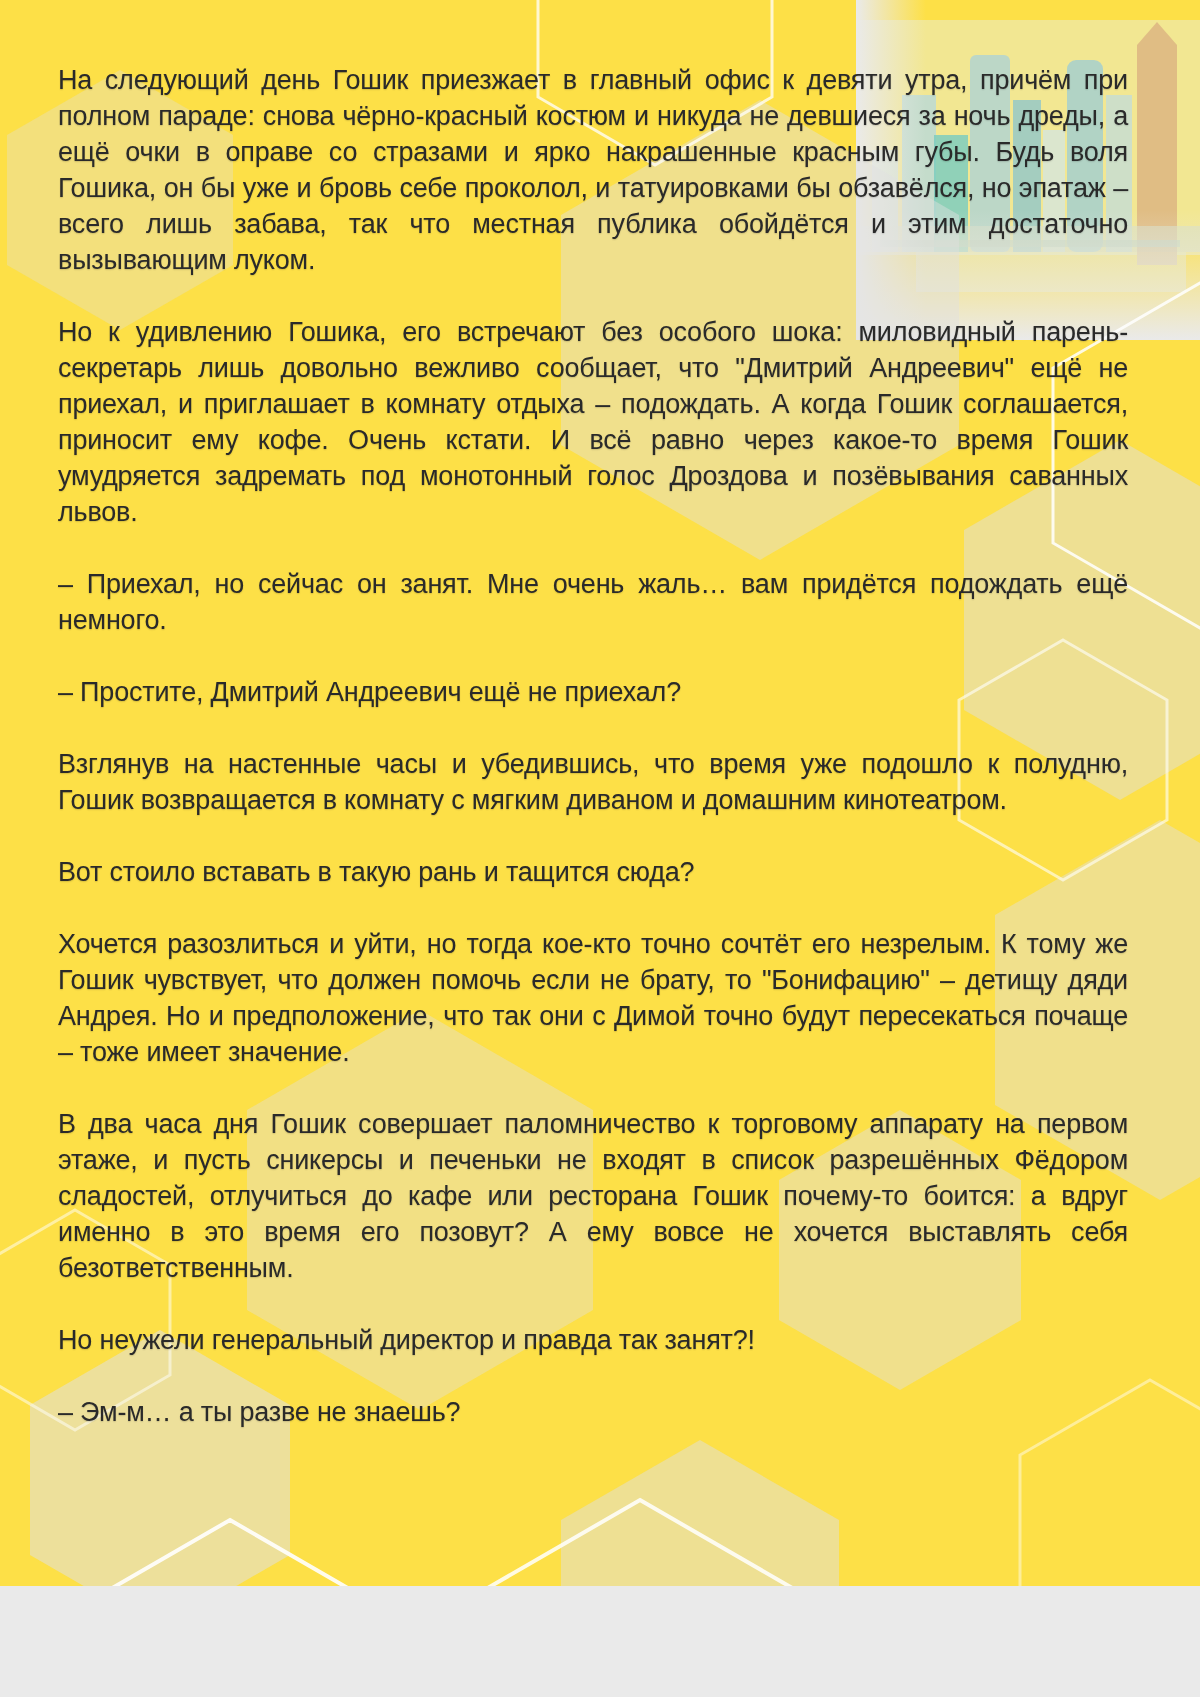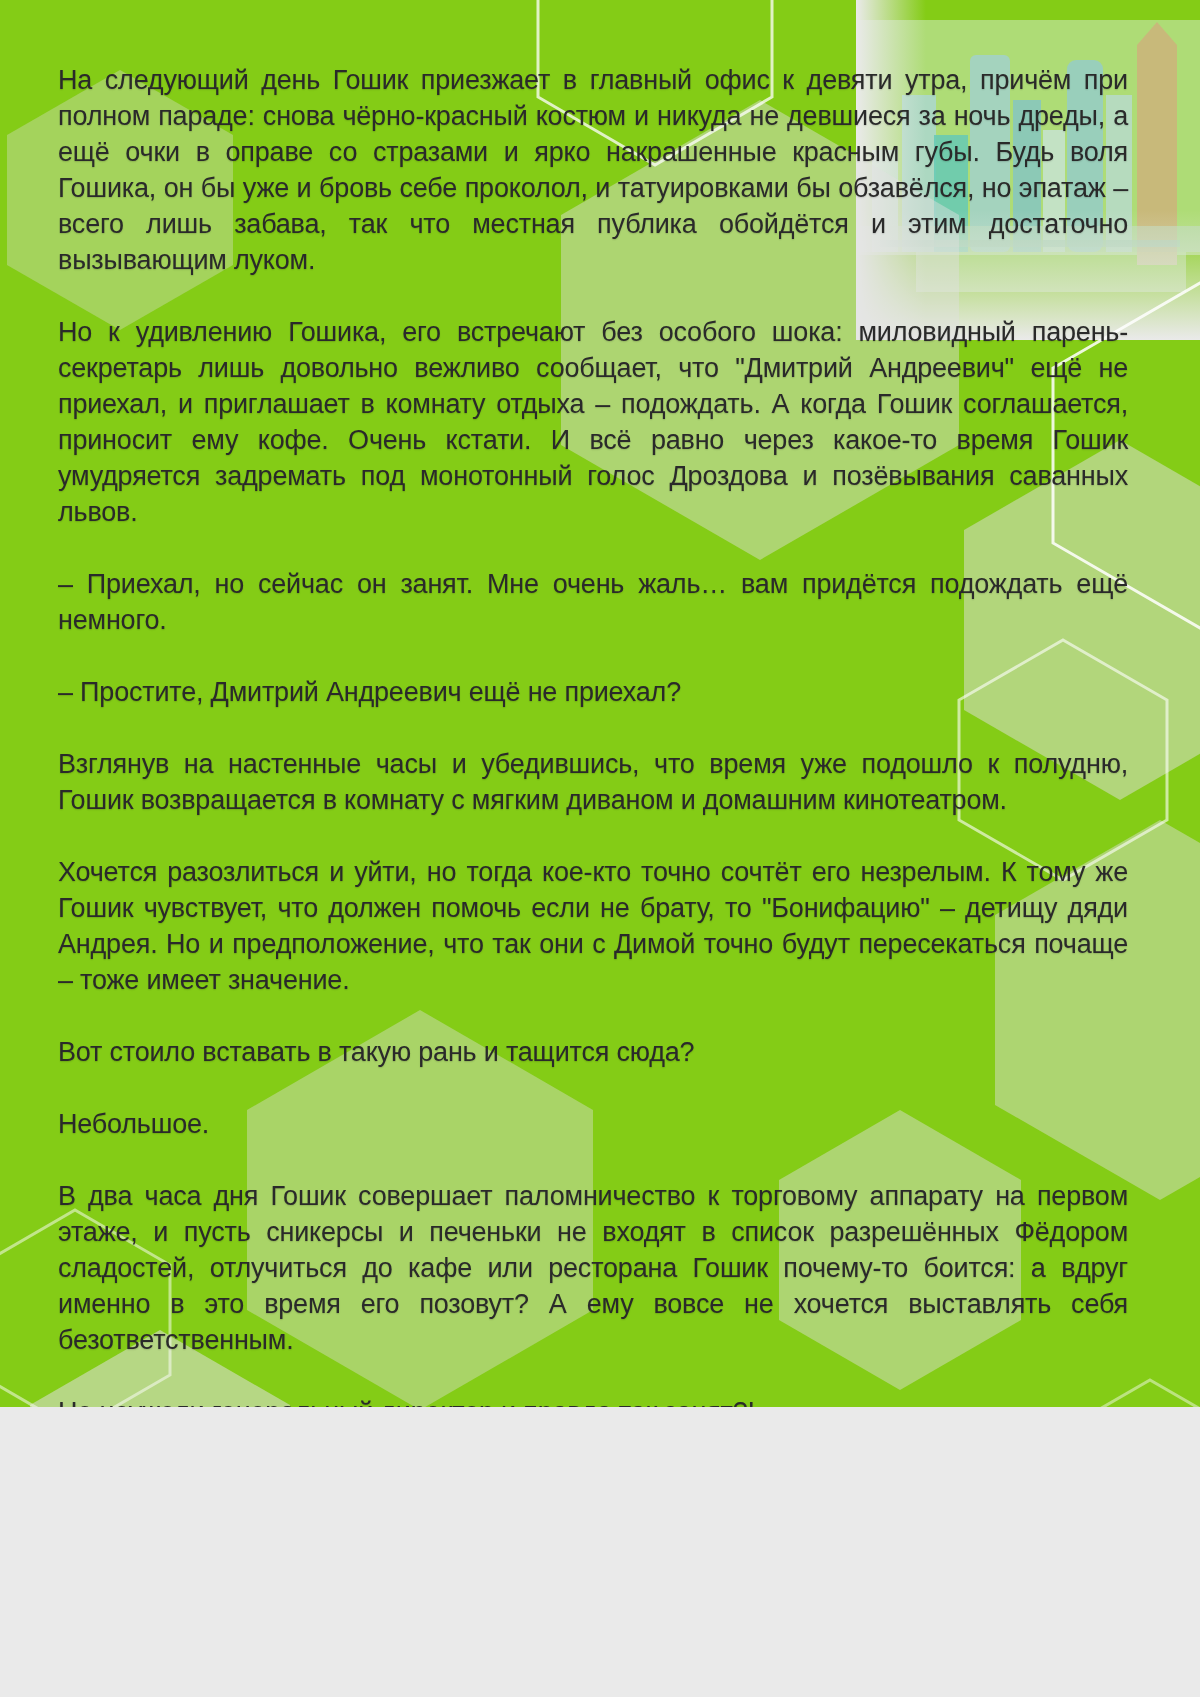--- a/index.html
+++ b/index.html
@@ -3,22 +3,22 @@
 <meta charset="utf-8">
 <style>
   html, body {
     margin: 0;
     padding: 0;
     background: #eaeaea;
   }
   .page {
     position: relative;
     width: 1200px;
-    height: 1407px;
-    background: #84cc16;
+    height: 1586px;
+    background: #fde047;
     overflow: hidden;
     font-family: "Liberation Sans", sans-serif;
   }
   .bg-layer {
     position: absolute;
     left: 0; top: 0;
     width: 1200px;
     height: 1697px;
     pointer-events: none;
   }
@@ -103,21 +103,20 @@
       <polygon opacity="0.45" points="1150,1380 1280,1455 1280,1605 1150,1680 1020,1605 1020,1455"></polygon>
     </g>
   </svg>
 
   <main class="content">
     <p>На следующий день Гошик приезжает в главный офис к девяти утра, причём при полном параде: снова чёрно-красный костюм и никуда не девшиеся за ночь дреды, а ещё очки в оправе со стразами и ярко накрашенные красным губы. Будь воля Гошика, он бы уже и бровь себе проколол, и татуировками бы обзавёлся, но эпатаж – всего лишь забава, так что местная публика обойдётся и этим достаточно вызывающим луком.</p>
     <p>Но к удивлению Гошика, его встречают без особого шока: миловидный парень-секретарь лишь довольно вежливо сообщает, что "Дмитрий Андреевич" ещё не приехал, и приглашает в комнату отдыха – подождать. А когда Гошик соглашается, приносит ему кофе. Очень кстати. И всё равно через какое-то время Гошик умудряется задремать под монотонный голос Дроздова и позёвывания саванных львов.</p>
     <p>– Приехал, но сейчас он занят. Мне очень жаль… вам придётся подождать ещё немного.</p>
     <p>– Простите, Дмитрий Андреевич ещё не приехал?</p>
     <p>Взглянув на настенные часы и убедившись, что время уже подошло к полудню, Гошик возвращается в комнату с мягким диваном и домашним кинотеатром.</p>
+    <p>Вот стоило вставать в такую рань и тащится сюда?</p>
     <p>Хочется разозлиться и уйти, но тогда кое-кто точно сочтёт его незрелым. К тому же Гошик чувствует, что должен помочь если не брату, то "Бонифацию" – детищу дяди Андрея. Но и предположение, что так они с Димой точно будут пересекаться почаще – тоже имеет значение.</p>
-    <p>Вот стоило вставать в такую рань и тащится сюда?</p>
-    <p>Небольшое.</p>
     <p>В два часа дня Гошик совершает паломничество к торговому аппарату на первом этаже, и пусть сникерсы и печеньки не входят в список разрешённых Фёдором сладостей, отлучиться до кафе или ресторана Гошик почему-то боится: а вдруг именно в это время его позовут? А ему вовсе не хочется выставлять себя безответственным.</p>
     <p>Но неужели генеральный директор и правда так занят?!</p>
     <p>– Эм-м… а ты разве не знаешь?</p>
   </main>
 
 </div>
 
 </body></html>

